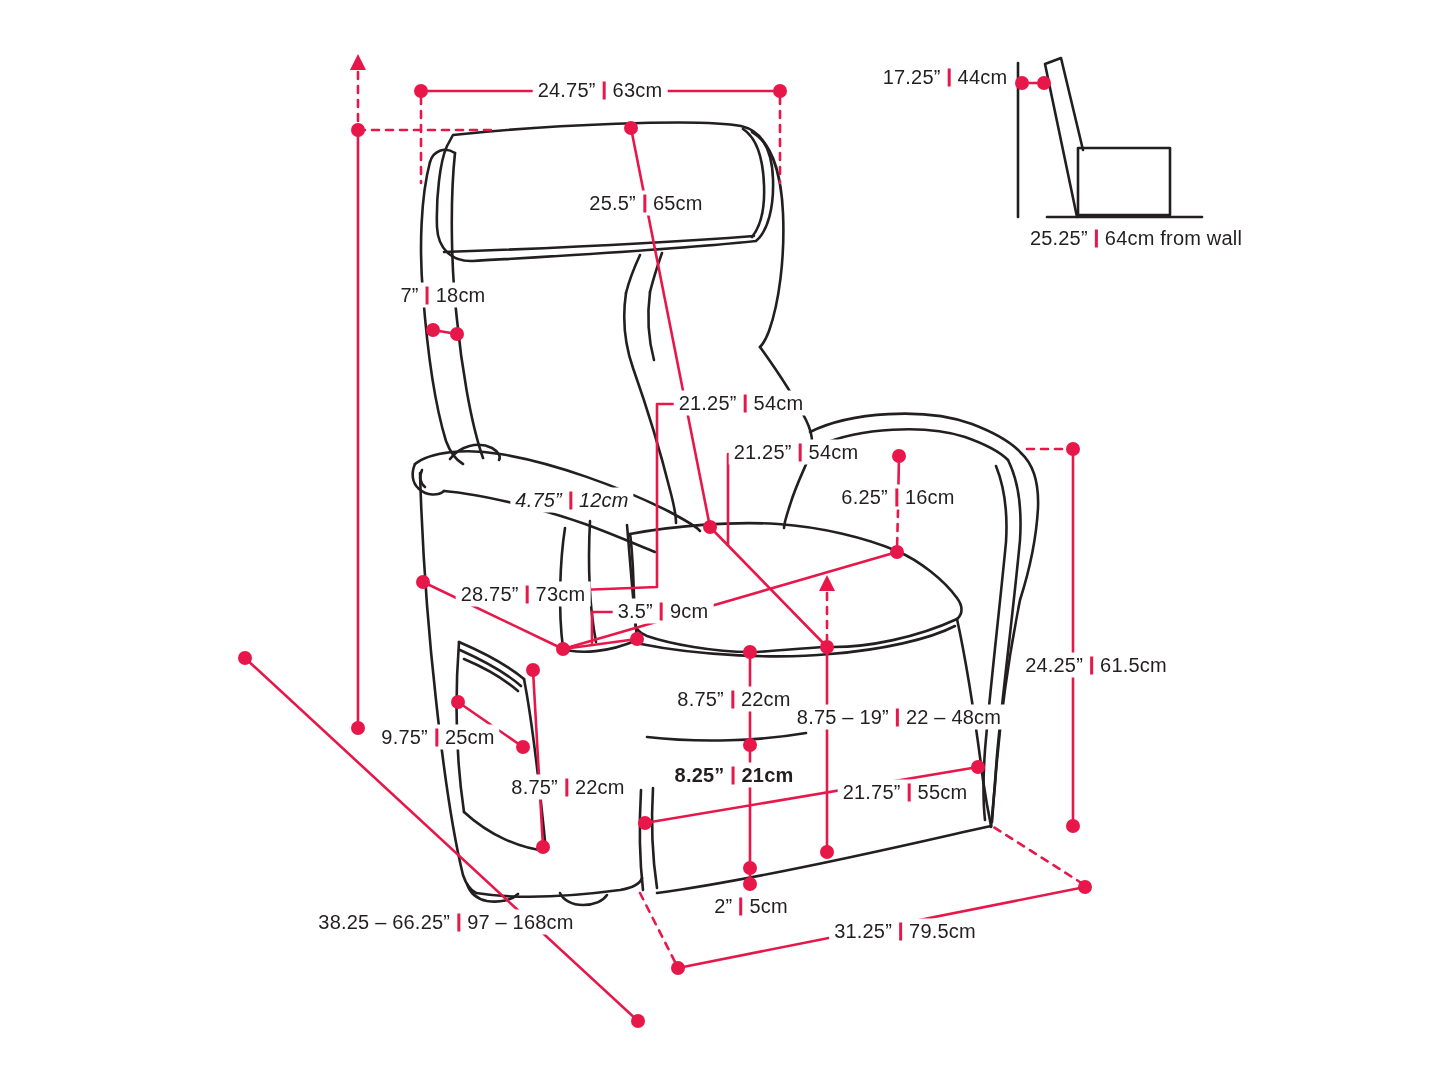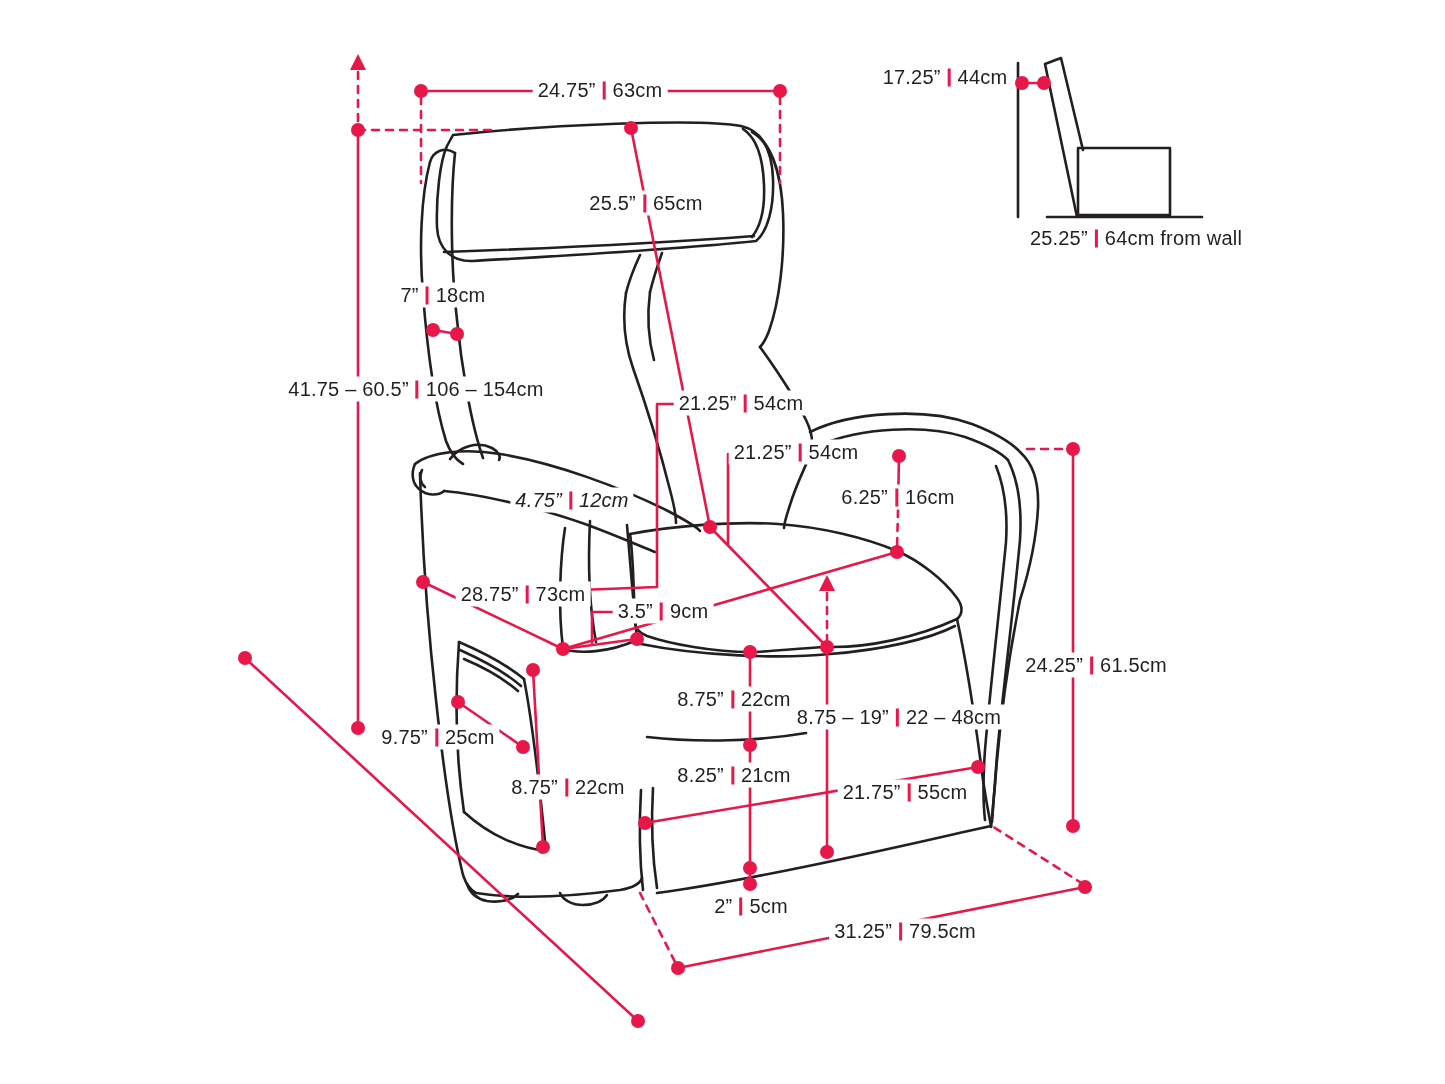--- a/index.html
+++ b/index.html
@@ -188,35 +188,35 @@
           <circle class="dot" cx="978" cy="767" r="7"></circle>
         <circle class="dot" cx="678" cy="968" r="7"></circle>
           <circle class="dot" cx="1085" cy="887" r="7"></circle>
         <circle class="dot" cx="245" cy="658" r="7"></circle>
           <circle class="dot" cx="638" cy="1021" r="7"></circle>
       </g>
     </g>
   </svg>
 
   <div class="labels-layer">
-      <div class="dim-label" style="left: 416px; top: 389px;"><span class="v-in">41.75 – 60.5”</span><span class="v-bar"></span><span class="v-cm">106 – 154cm</span></div>
       <div class="dim-label" style="left: 600px; top: 90px;"><span class="v-in">24.75”</span><span class="v-bar"></span><span class="v-cm">63cm</span></div>
       <div class="dim-label" style="left: 646px; top: 203px;"><span class="v-in">25.5”</span><span class="v-bar"></span><span class="v-cm">65cm</span></div>
       <div class="dim-label" style="left: 443px; top: 295px;"><span class="v-in">7”</span><span class="v-bar"></span><span class="v-cm">18cm</span></div>
       <div class="dim-label" style="left: 741px; top: 403px;"><span class="v-in">21.25”</span><span class="v-bar"></span><span class="v-cm">54cm</span></div>
       <div class="dim-label" style="left: 796px; top: 452px;"><span class="v-in">21.25”</span><span class="v-bar"></span><span class="v-cm">54cm</span></div>
       <div class="dim-label" style="left: 898px; top: 497px;"><span class="v-in">6.25”</span><span class="v-bar"></span><span class="v-cm">16cm</span></div>
       <div class="dim-label" style="left: 572px; top: 500px; font-style: italic;"><span class="v-in">4.75”</span><span class="v-bar"></span><span class="v-cm">12cm</span></div>
       <div class="dim-label" style="left: 523px; top: 594px;"><span class="v-in">28.75”</span><span class="v-bar"></span><span class="v-cm">73cm</span></div>
       <div class="dim-label" style="left: 663px; top: 611px;"><span class="v-in">3.5”</span><span class="v-bar"></span><span class="v-cm">9cm</span></div>
       <div class="dim-label" style="left: 1096px; top: 637px; margin-top: 28px;"><span class="v-in">24.25”</span><span class="v-bar"></span><span class="v-cm">61.5cm</span></div>
       <div class="dim-label" style="left: 438px; top: 737px; text-align: right;"><span class="v-in">9.75”</span><span class="v-bar"></span><span class="v-cm">25cm</span></div>
       <div class="dim-label" style="left: 568px; top: 787px;"><span class="v-in">8.75”</span><span class="v-bar"></span><span class="v-cm">22cm</span></div>
       <div class="dim-label" style="left: 734px; top: 699px;"><span class="v-in">8.75”</span><span class="v-bar"></span><span class="v-cm">22cm</span></div>
-      <div class="dim-label" style="left: 734px; top: 775px;"><span class="v-in">8.25”</span><span class="v-bar"></span><span class="v-cm">21cm</span></div>
+      <div class="dim-label" style="left: 734px; top: 775px; font-weight: bold;"><span class="v-in">8.25”</span><span class="v-bar"></span><span class="v-cm">21cm</span></div>
       <div class="dim-label" style="left: 899px; top: 717px;"><span class="v-in">8.75 – 19”</span><span class="v-bar"></span><span class="v-cm">22 – 48cm</span></div>
       <div class="dim-label" style="left: 905px; top: 792px;"><span class="v-in">21.75”</span><span class="v-bar"></span><span class="v-cm">55cm</span></div>
       <div class="dim-label" style="left: 751px; top: 906px;"><span class="v-in">2”</span><span class="v-bar"></span><span class="v-cm">5cm</span></div>
+      <div class="dim-label" style="left: 446px; top: 922px;"><span class="v-in">38.25 – 66.25”</span><span class="v-bar"></span><span class="v-cm">97 – 168cm</span></div>
       <div class="dim-label" style="left: 905px; top: 931px;"><span class="v-in">31.25”</span><span class="v-bar"></span><span class="v-cm">79.5cm</span></div>
       <div class="dim-label" style="left: 945px; top: 77px;"><span class="v-in">17.25”</span><span class="v-bar"></span><span class="v-cm">44cm</span></div>
       <div class="dim-label" style="left: 1101px; top: 238px; margin-left: 35px;"><span class="v-in">25.25”</span><span class="v-bar"></span><span class="v-cm">64cm from wall</span></div>
     </div>
 </div>
 
 </body></html>

